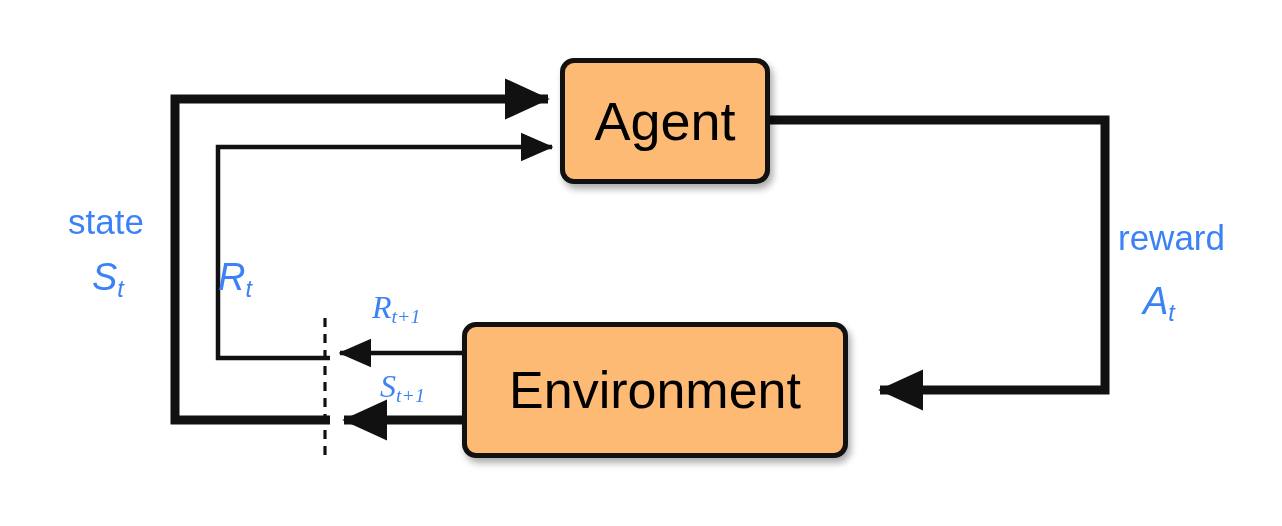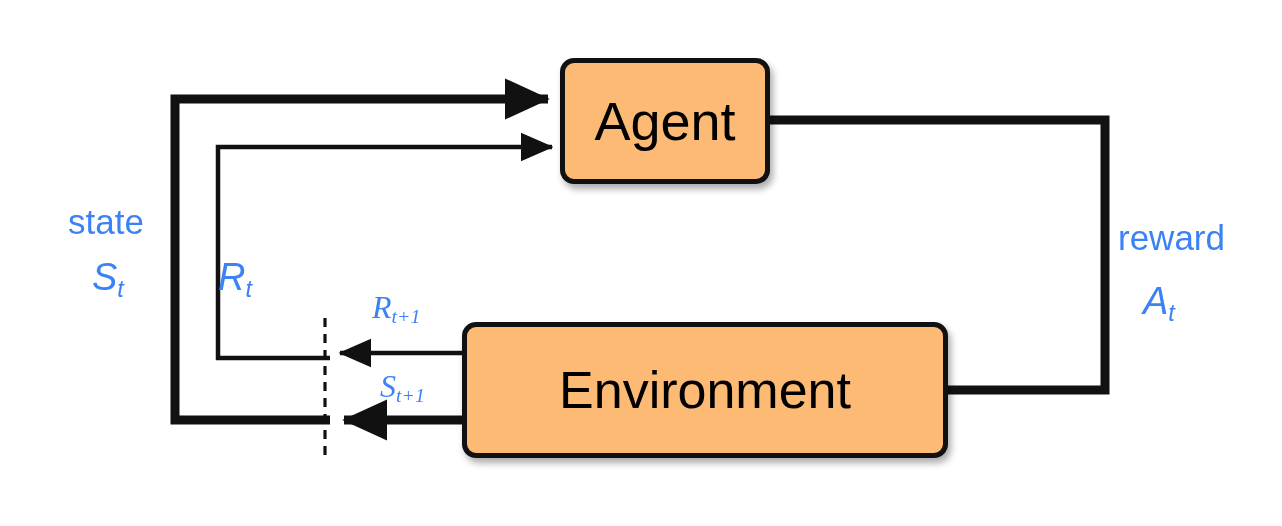--- a/index.html
+++ b/index.html
@@ -47,21 +47,21 @@
   #agent-box {
     left: 560px;
     top: 58px;
     width: 210px;
     height: 126px;
   }
   #agent-box .node-label { font-size: 54px; }
   #environment-box {
     left: 462px;
     top: 322px;
-    width: 486px;
+    width: 386px;
     height: 136px;
   }
   #environment-box .node-label { font-size: 52px; }
 
   
   .annot {
     position: absolute;
     color: #3b82f6;
     white-space: nowrap;
     z-index: 4;

